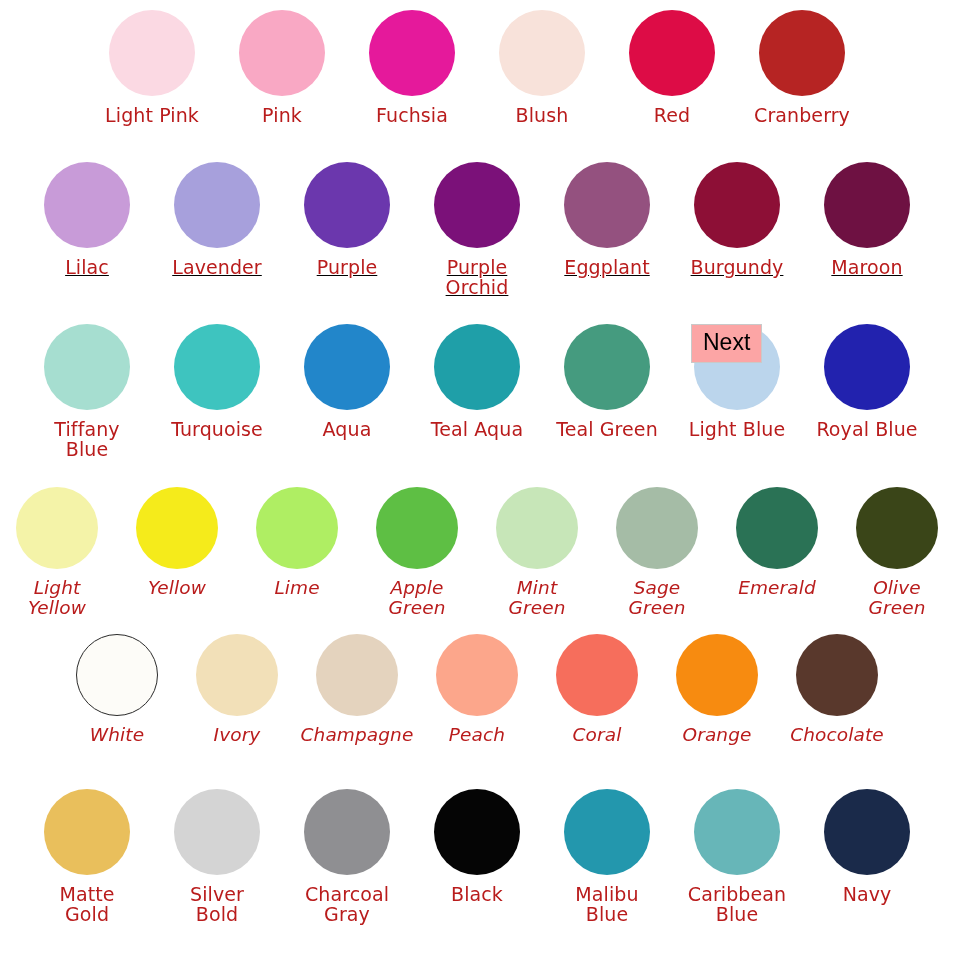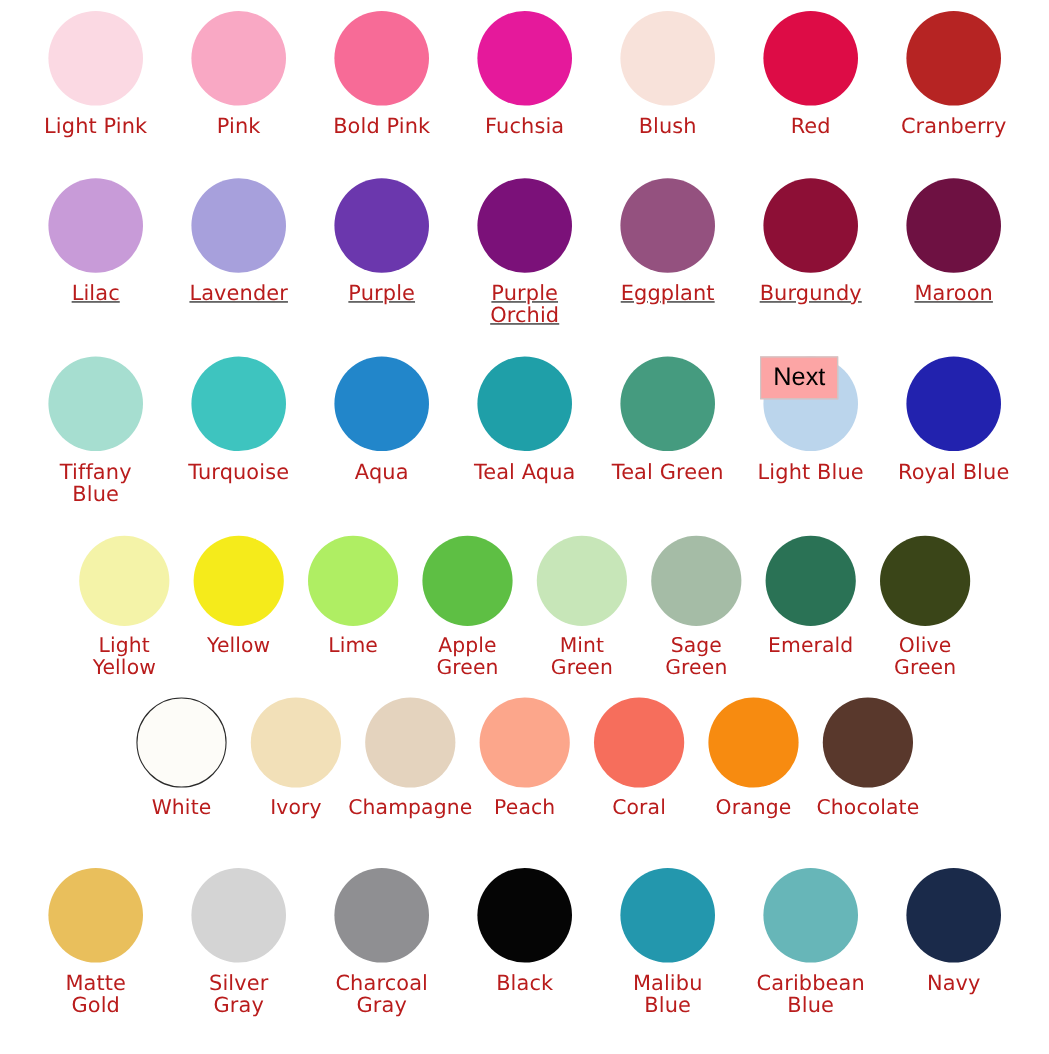--- a/index.html
+++ b/index.html
@@ -29,21 +29,21 @@
     align-items: flex-start;
     justify-content: center;
     left: 0;
     width: 954px;
     box-sizing: border-box;
   }
 
   
   .row-7 { gap: 24px; padding: 0 58px; }
   
-  .row-8 { gap: 0; padding: 0 26px; }
+  .row-8 { gap: 16px; padding: 0 26px; font-style: italic; }
 
   .swatch {
     display: flex;
     flex-direction: column;
     align-items: center;
     flex: 0 0 auto;
     cursor: pointer;
   }
 
   .row-7 .swatch { width: 106px; }
@@ -96,24 +96,20 @@
     <div class="swatch-row row-7" style="top: 10px;">
       <div class="swatch">
         <div class="swatch-dot" style="background: rgb(251, 217, 227);"></div>
         <div class="swatch-label">Light Pink</div>
       </div>
       <div class="swatch">
         <div class="swatch-dot" style="background: rgb(249, 168, 196);"></div>
         <div class="swatch-label">Pink</div>
       </div>
       <div class="swatch">
-        <div class="swatch-dot" style="background: rgb(247, 107, 151);"></div>
-        <div class="swatch-label">Bold Pink</div>
-      </div>
-      <div class="swatch">
         <div class="swatch-dot" style="background: rgb(229, 25, 155);"></div>
         <div class="swatch-label">Fuchsia</div>
       </div>
       <div class="swatch">
         <div class="swatch-dot" style="background: rgb(248, 226, 218);"></div>
         <div class="swatch-label">Blush</div>
       </div>
       <div class="swatch">
         <div class="swatch-dot" style="background: rgb(221, 12, 70);"></div>
         <div class="swatch-label">Red</div>
@@ -255,21 +251,21 @@
     </div>
     <div class="swatch-row row-7" style="top: 789px;">
       <div class="swatch">
         <div class="swatch-dot" style="background: rgb(233, 191, 92);"></div>
         <div class="swatch-label">Matte
 Gold</div>
       </div>
       <div class="swatch">
         <div class="swatch-dot" style="background: rgb(212, 212, 212);"></div>
         <div class="swatch-label">Silver
-Gray</div>
+Bold</div>
       </div>
       <div class="swatch">
         <div class="swatch-dot" style="background: rgb(143, 143, 146);"></div>
         <div class="swatch-label">Charcoal
 Gray</div>
       </div>
       <div class="swatch">
         <div class="swatch-dot" style="background: rgb(5, 5, 5);"></div>
         <div class="swatch-label">Black</div>
       </div>

